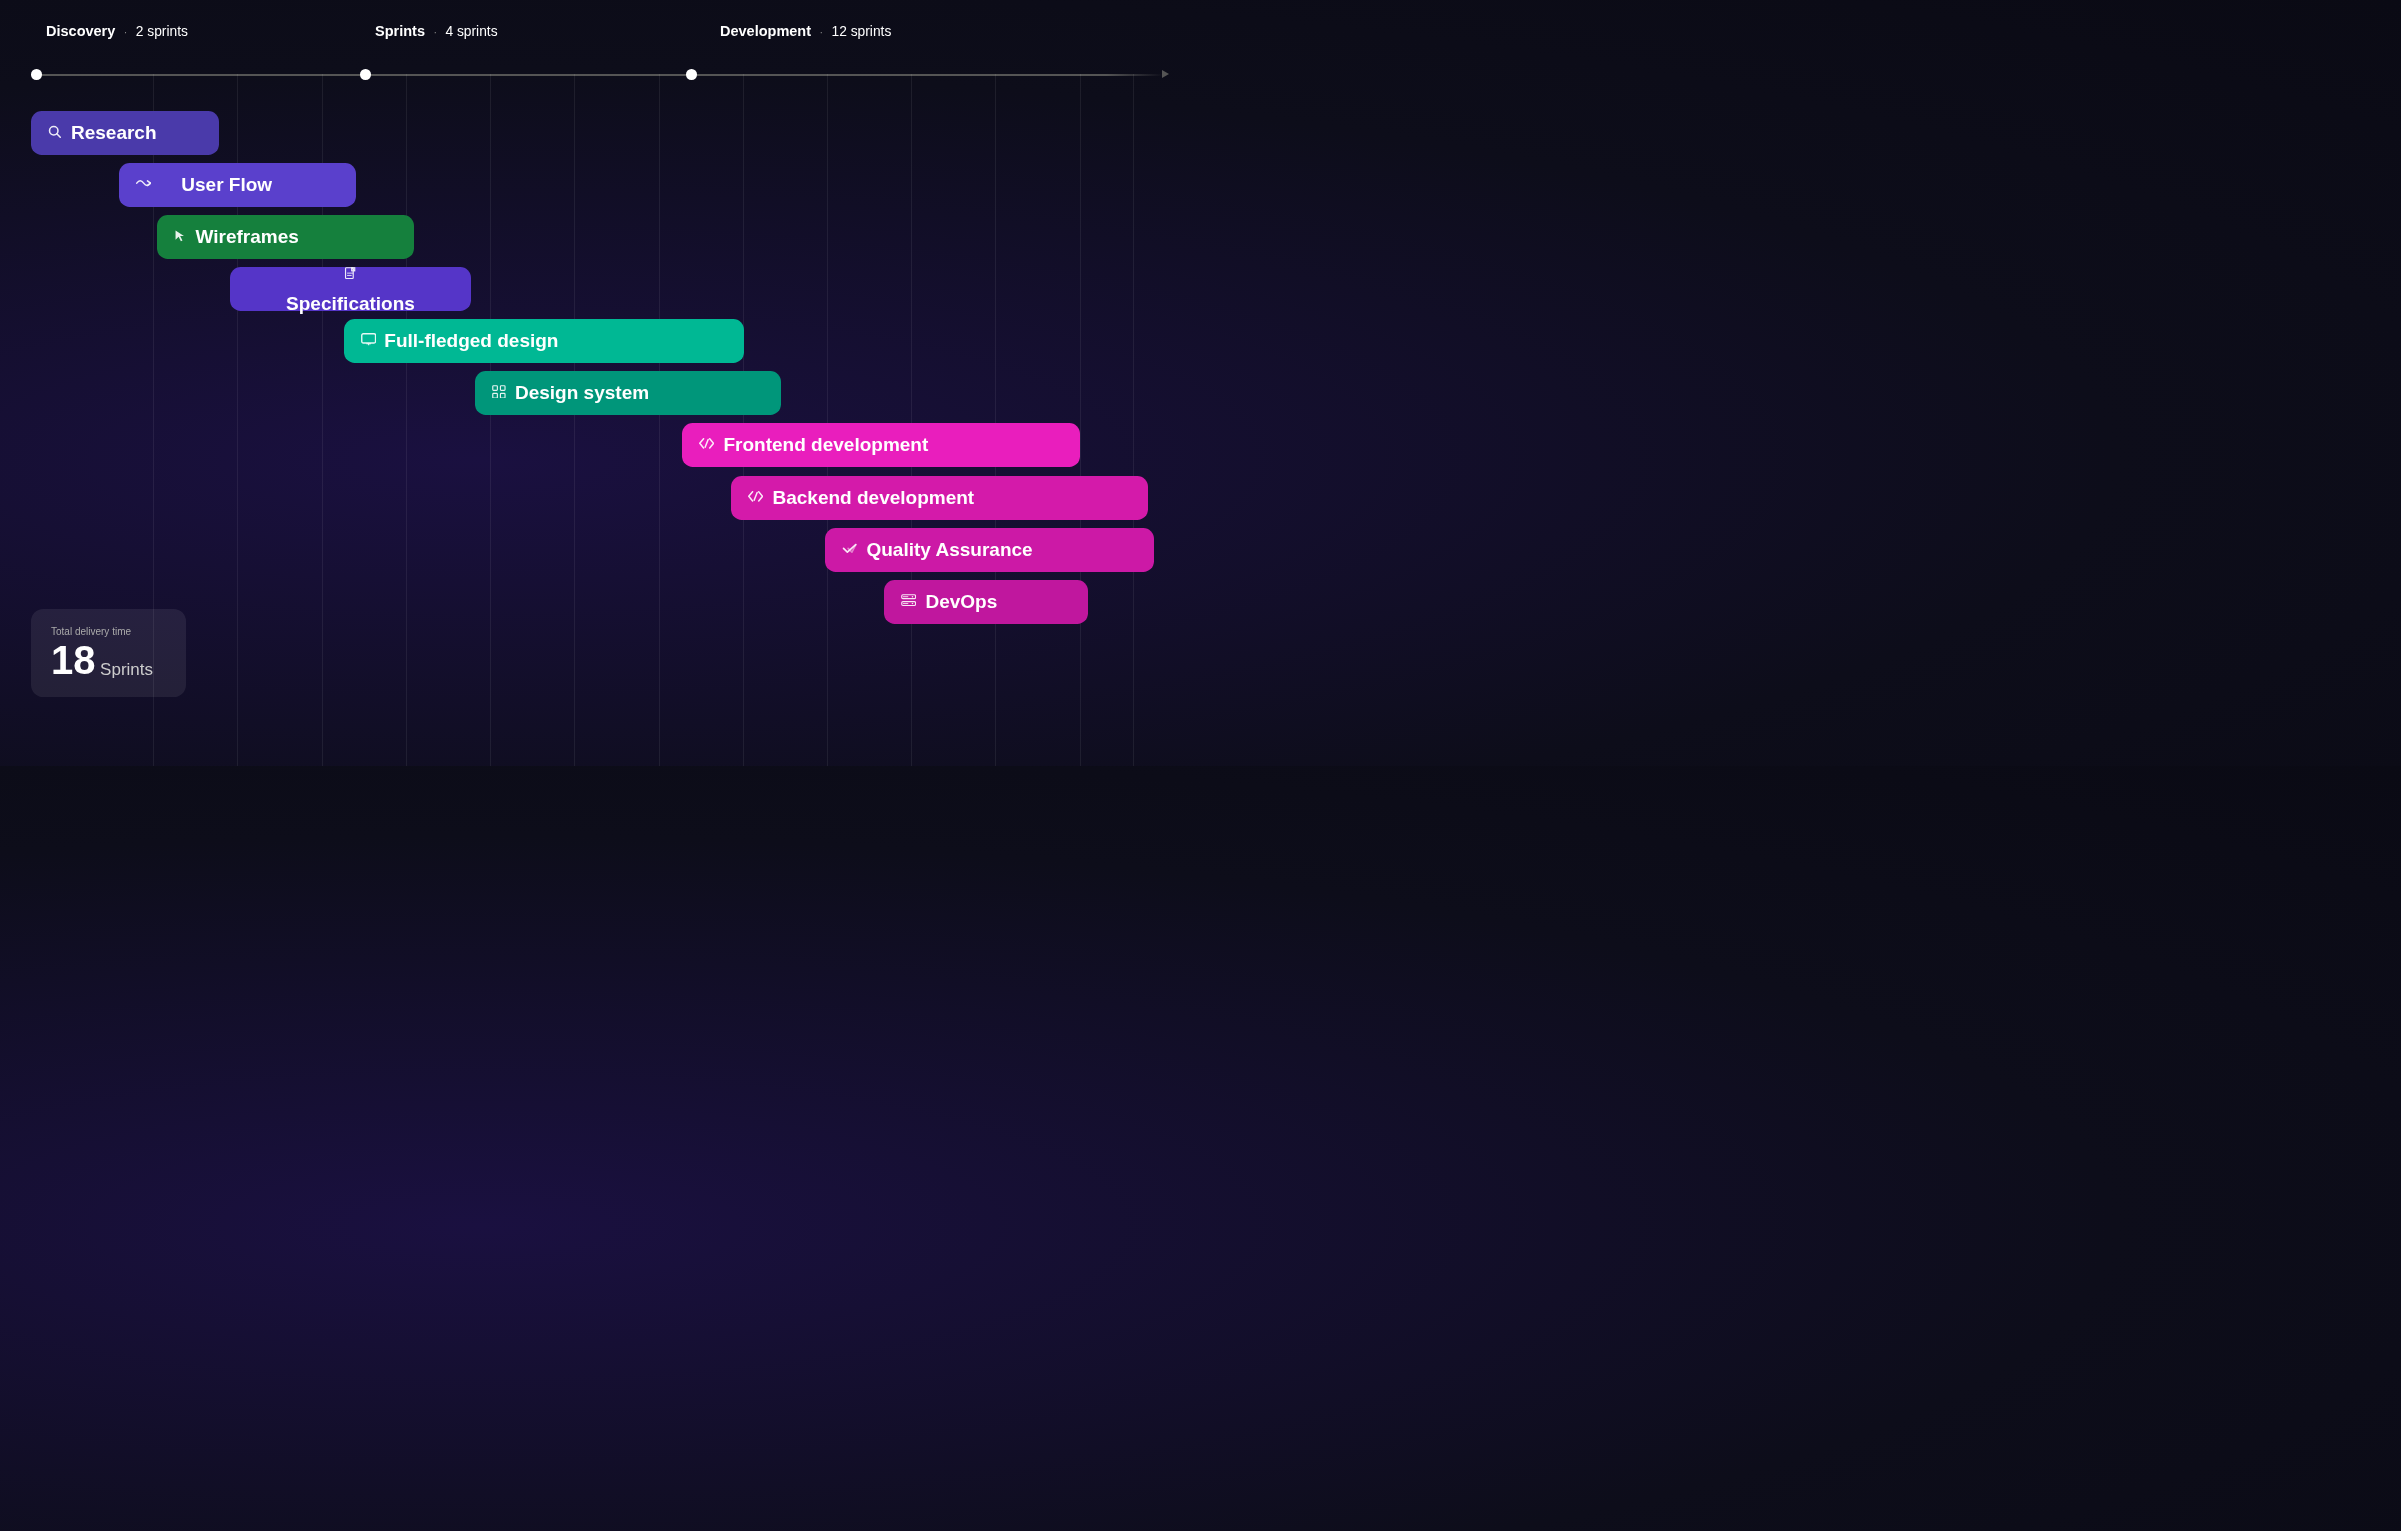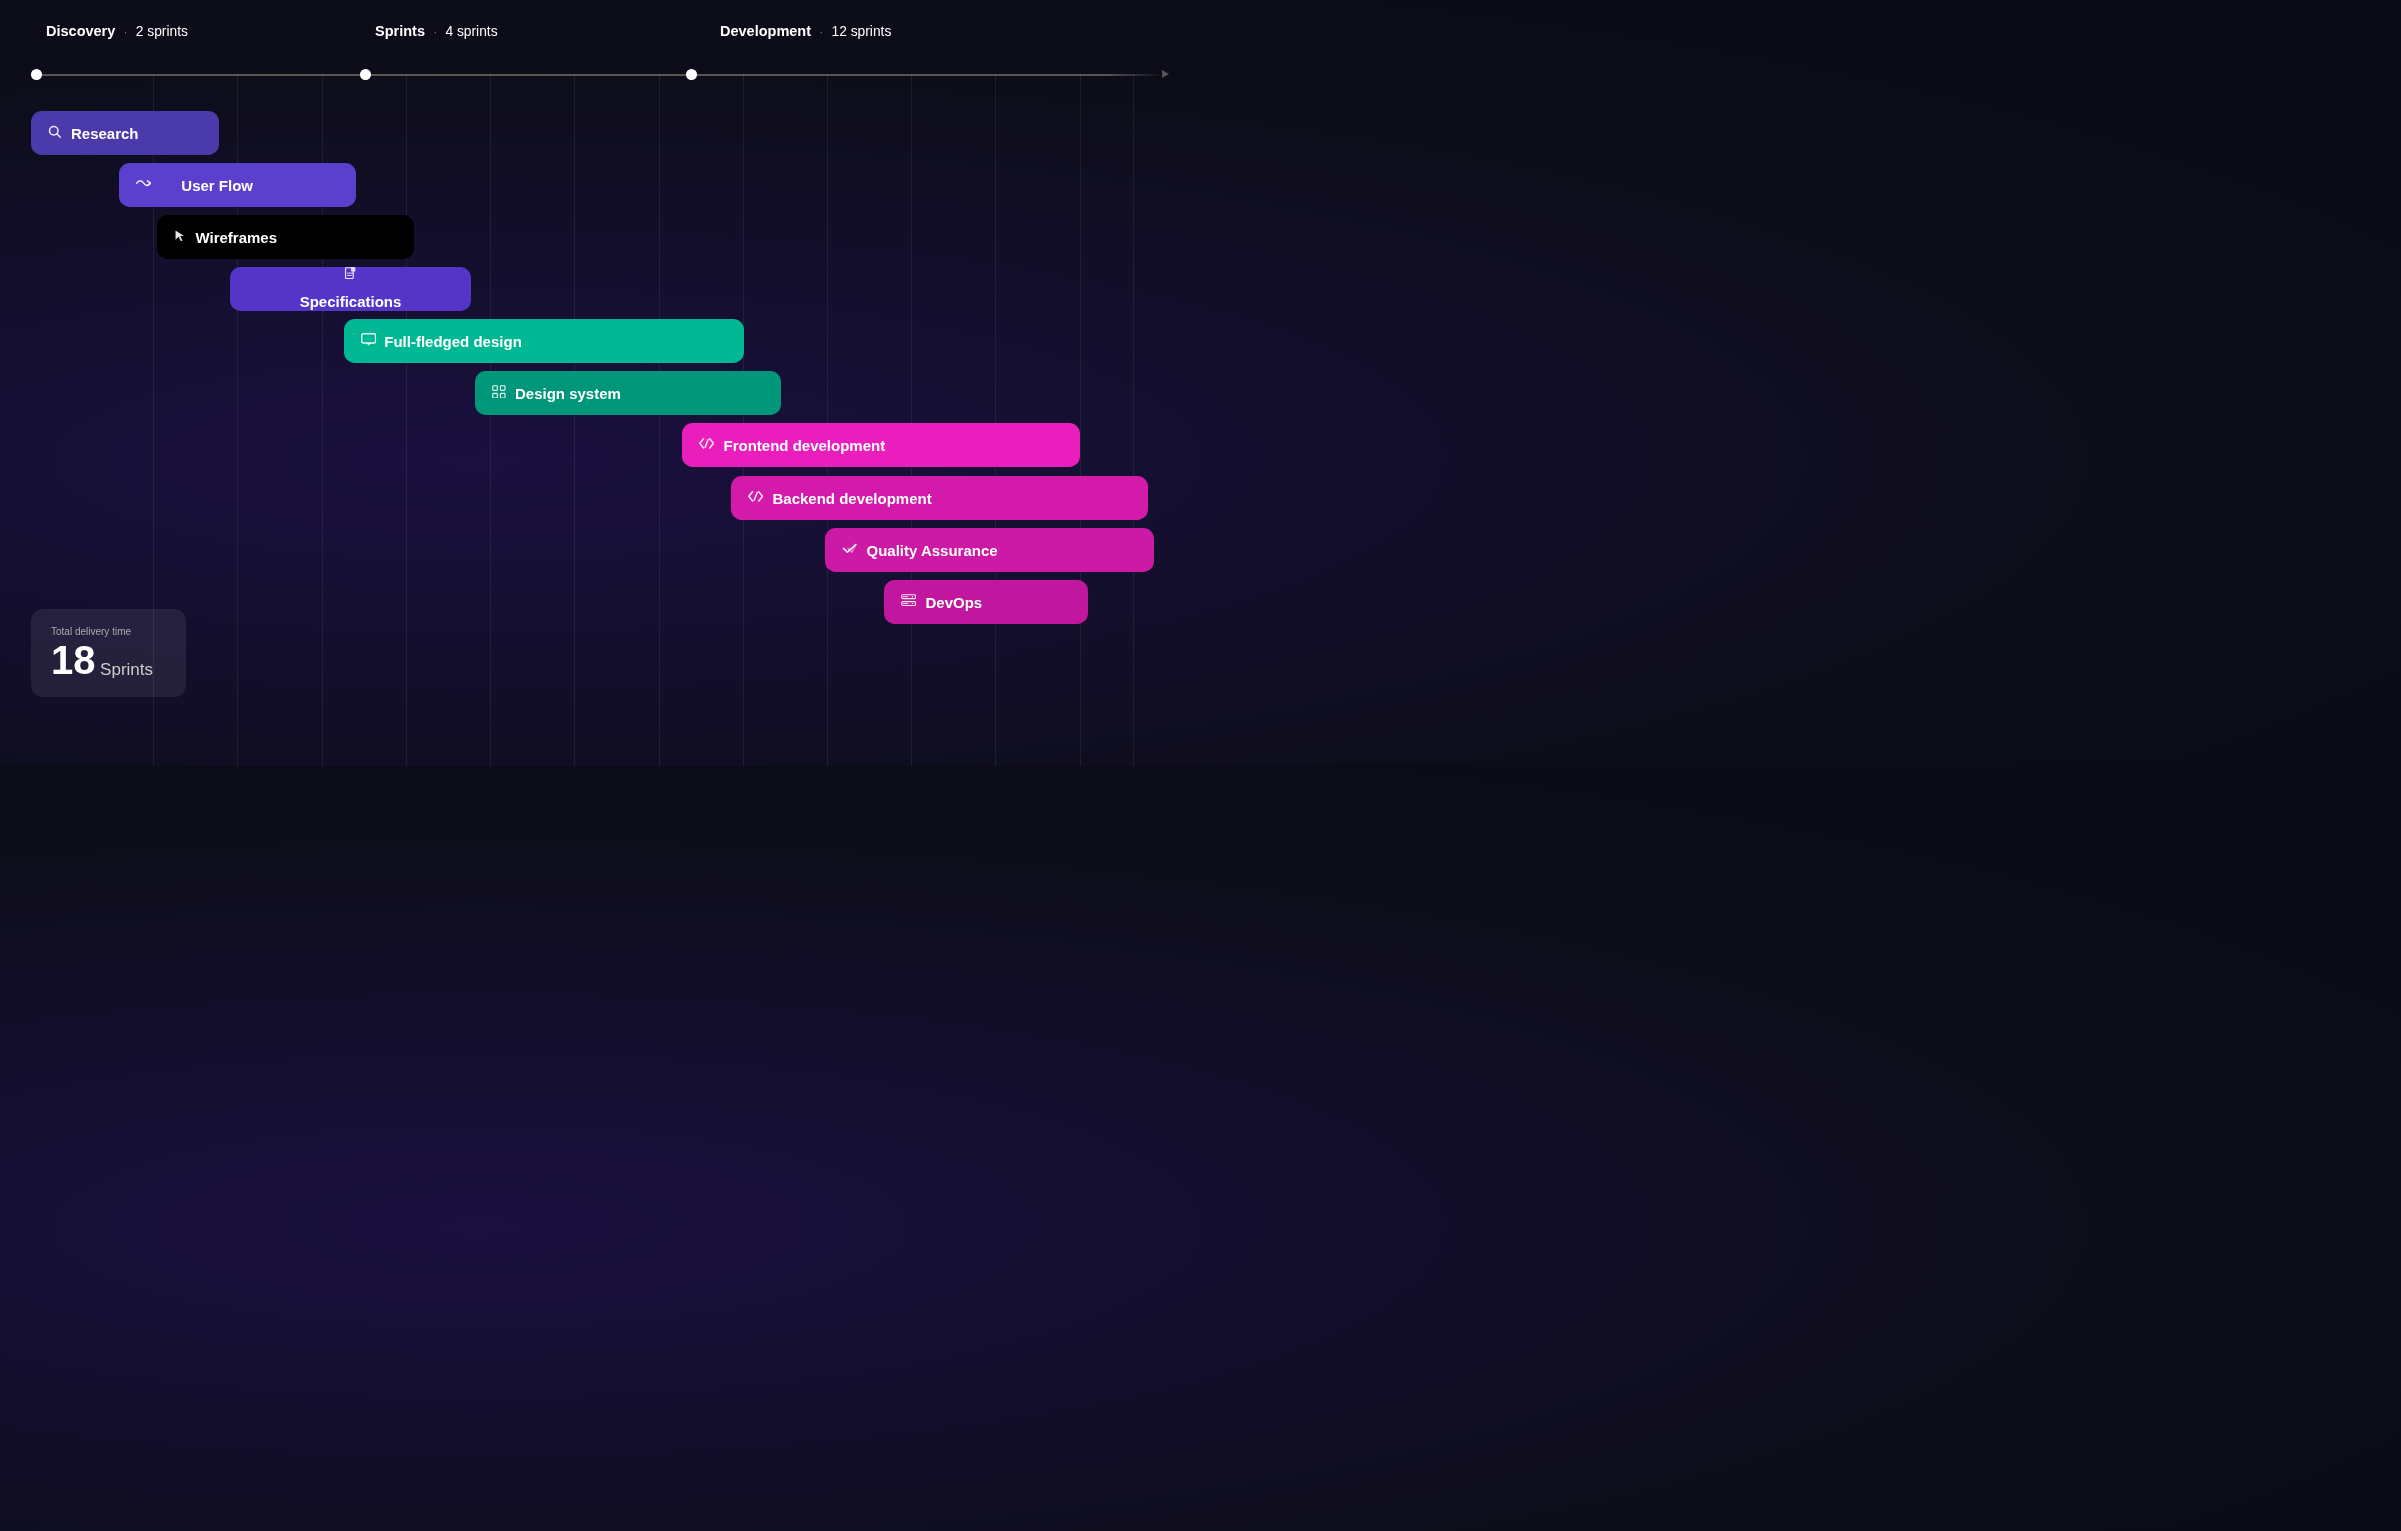--- a/index.html
+++ b/index.html
@@ -86,38 +86,38 @@
     
     .task-bar {
       position: absolute;
       height: 44px;
       border-radius: 10.7px;
       display: flex;
       align-items: center;
       padding: 0 17px;
       gap: 9.2px;
       color: #ffffff;
-      font-size: 15px;
+      font-size: 19px;
       font-weight: 600;
     }
 
     .task-icon {
       font-size: 12.3px;
       opacity: 0.9;
       flex-shrink: 0;
     }
 
     .task-label {
       white-space: nowrap;
     }
 
     
     .bar-purple-dark { background: #4a3aaa; }
     .bar-purple-mid  { background: #5a40cc; gap: 30px; }
-    .bar-purple-bright { background: #000000; }
+    .bar-purple-bright { background: #15803d; }
     .bar-purple-medium { background: #5535c8; }
     .bar-green-bright { background: #00b894; }
     .bar-green-dark   { background: #00967a; }
     .bar-pink-hot     { background: #e91ebd; }
     .bar-pink-deep    { background: #d41aaa; }
     .bar-pink-magenta { background: #cc19a6; }
     .bar-pink-devops  { background: #c0179e; }
 
     
     .summary-card {

